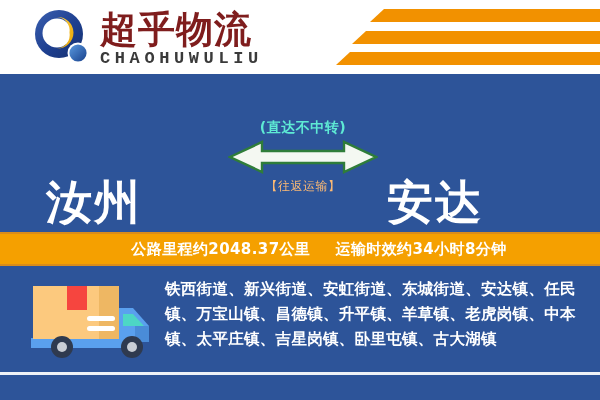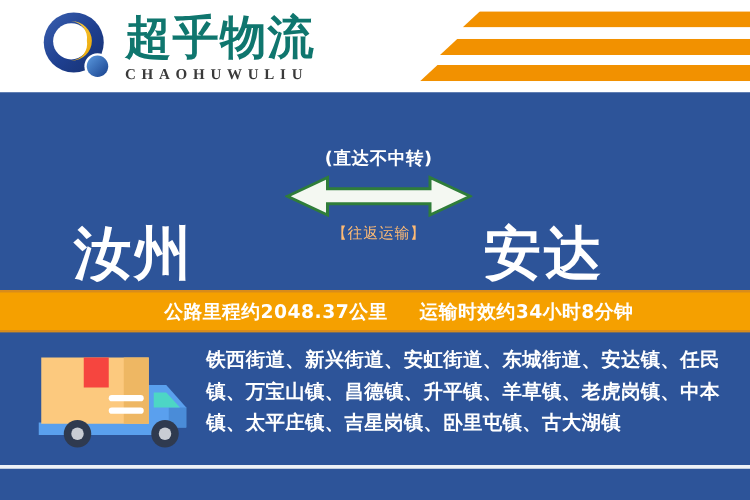--- a/index.html
+++ b/index.html
@@ -15,26 +15,26 @@
   .header {
     position:absolute; left:0; top:0; width:600px; height:74px;
     background:#ffffff; overflow:hidden;
   }
   .brand { position:absolute; left:32px; top:8px; display:flex; align-items:center; }
   .logo-mark { position:relative; width:62px; height:58px; flex:0 0 auto; }
   .logo-mark svg { display:block; }
   .brand-text { margin-left:6px; }
   .brand-cn {
     font-family:"DejaVu Sans","Liberation Sans",sans-serif;
-    font-size:37px; font-weight:bold; color:#0f766e;
+    font-size:37px; font-weight:bold; color:#7f1d1d;
     letter-spacing:1px; line-height:42px; white-space:nowrap;
   }
   .brand-en {
-    font-family:Liberation Serif, serif;
-    font-size:12px; font-weight:bold; color:#3a3a3a;
+    font-family:Liberation Mono, monospace;
+    font-size:17px; font-weight:bold; color:#3a3a3a;
     letter-spacing:4.6px; line-height:14px; margin-top:1px; white-space:nowrap;
   }
 
   .stripes { position:absolute; right:0; top:8px; width:260px; height:58px; }
   .stripe {
     position:absolute; right:0; height:13px; background:#f29100;
   }
   .s1 { top:1px;  width:230px;
         clip-path:polygon(14px 0, 100% 0, 100% 100%, 0 100%); }
   .s2 { top:23px; width:248px;
@@ -46,29 +46,29 @@
   .route {
     position:absolute; left:0; top:74px; width:600px; height:158px;
     background:#2d5499;
   }
   .city {
     position:absolute; top:128px; transform:translateY(-50%);
     font-family:"DejaVu Sans","Liberation Sans",sans-serif;
     font-size:46px; font-weight:bold; color:#ffffff;
     letter-spacing:2px; white-space:nowrap; line-height:50px;
   }
-  .city-from { left:59px; }
+  .city-from { left:46px; }
   .city-to   { left:387px; }
 
   .route-mid {
     position:absolute; left:228px; top:44px; width:150px; text-align:center;
   }
   .route-note {
     font-family:"DejaVu Sans","Liberation Sans",sans-serif;
-    font-size:14px; font-weight:bold; color:#ffffff;
+    font-size:14px; font-weight:bold; color:#5eead4;
     letter-spacing:0.5px; white-space:nowrap; line-height:18px;
   }
   .arrow-wrap { width:150px; height:34px; margin:4px 0 3px; }
   .route-sub {
     font-family:"DejaVu Sans","Liberation Sans",sans-serif;
     font-size:12px; font-weight:normal; color:#fdba74;
     letter-spacing:0.5px; white-space:nowrap; line-height:18px;
   }
 
   

